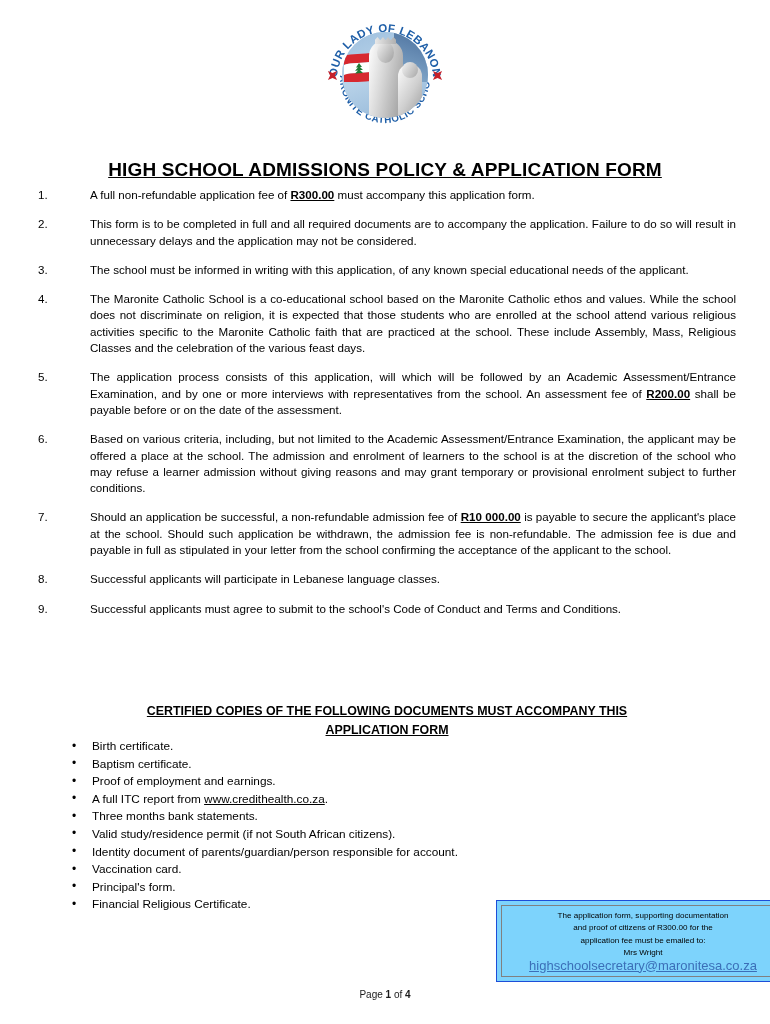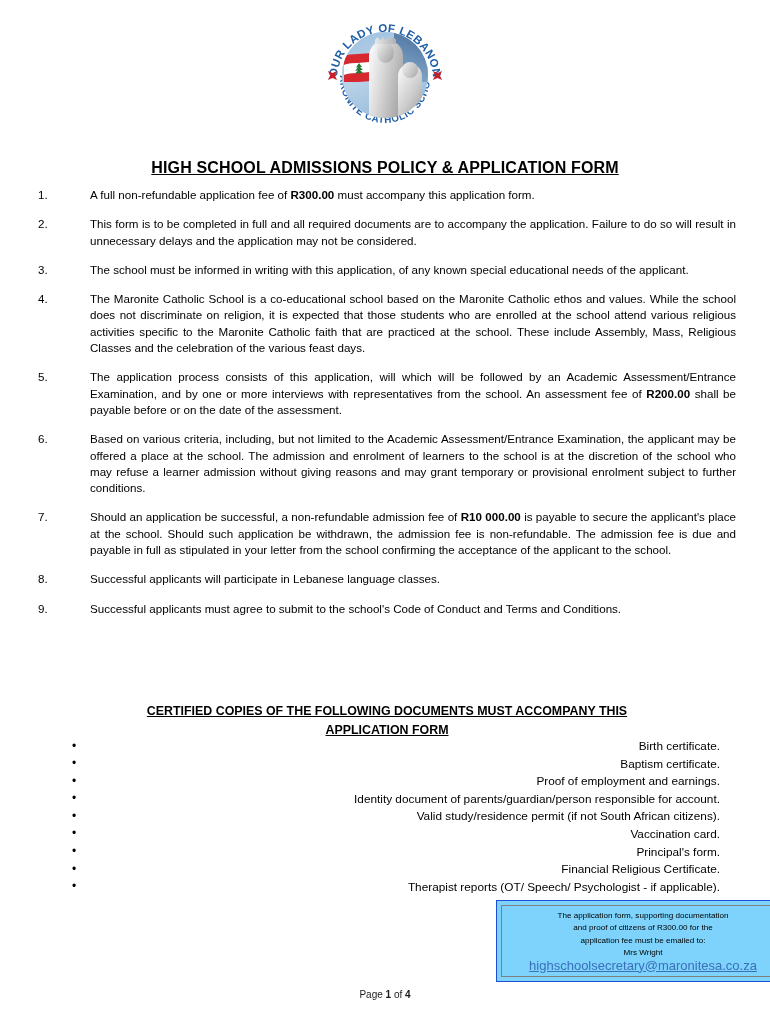--- a/index.html
+++ b/index.html
@@ -107,21 +107,21 @@
   .cross-right { right: 3px; top: 56px; }
   .arc-text { font-family: "Liberation Sans", sans-serif; }
   .arc-text text { fill: #1f5fa8; font-weight: bold; }
 
   
   .doc-title {
     position: absolute;
     left: 0; top: 159px;
     width: 770px;
     text-align: center;
-    font-size: 16px;
+    font-size: 19px;
     font-weight: bold;
     letter-spacing: 0.15px;
     text-decoration: underline;
   }
 
   
   .clauses {
     position: absolute;
     left: 38px;
     top: 187px;
@@ -137,21 +137,21 @@
   .clause .num {
     position: absolute;
     left: 0;
     top: 0;
     width: 30px;
     font-size: 11.6px;
   }
   .clause .body { display: block; }
   .just { text-align: justify; text-justify: inter-word; }
   .left { text-align: left; }
-  b.amt { font-weight: bold; }
+  b.amt { font-weight: bold; text-decoration: underline; }
 
   
   .section-heading {
     position: absolute;
     left: 38px;
     top: 702px;
     width: 698px;
     text-align: center;
     font-size: 12.4px;
     font-weight: bold;
@@ -161,21 +161,20 @@
 
   
   .doc-list {
     position: absolute;
     left: 60px;
     top: 738px;
     width: 660px;
     list-style: none;
     margin: 0;
     padding: 0;
-    text-align: right;
   }
   .doc-list li {
     position: relative;
     padding-left: 32px;
     font-size: 11.8px;
     line-height: 17.6px;
   }
   .doc-list li::before {
     content: "\2022";
     position: absolute;
@@ -329,26 +328,27 @@
 
   <div class="section-heading">
     <div><span>CERTIFIED COPIES OF THE FOLLOWING DOCUMENTS MUST ACCOMPANY THIS</span></div>
     <div><span>APPLICATION FORM</span></div>
   </div>
 
   <ul class="doc-list" id="doc-list">
       <li><span>Birth certificate.</span></li>
       <li><span>Baptism certificate.</span></li>
       <li><span>Proof of employment and earnings.</span></li>
+      <li><span>A full ITC report from </span><a class="ulink" href="#">www.credithealth.co.za</a><span>.</span></li>
+      <li><span>Three months bank statements.</span></li>
+      <li><span>Valid study/residence permit (if not South African citizens).</span></li>
       <li><span>Identity document of parents/guardian/person responsible for account.</span></li>
-      <li><span>Valid study/residence permit (if not South African citizens).</span></li>
       <li><span>Vaccination card.</span></li>
       <li><span>Principal's form.</span></li>
       <li><span>Financial Religious Certificate.</span></li>
-      <li><span>Therapist reports (OT/ Speech/ Psychologist - if applicable).</span></li>
     </ul>
 
   <div class="info-box">
     <div class="info-box-inner">
       <p>The application form, supporting documentation</p>
       <p>and proof of citizens of R300.00 for the</p>
       <p>application fee must be emailed to:</p>
       <p>Mrs Wright</p>
       <a href="#">highschoolsecretary@maronitesa.co.za</a>
     </div>

